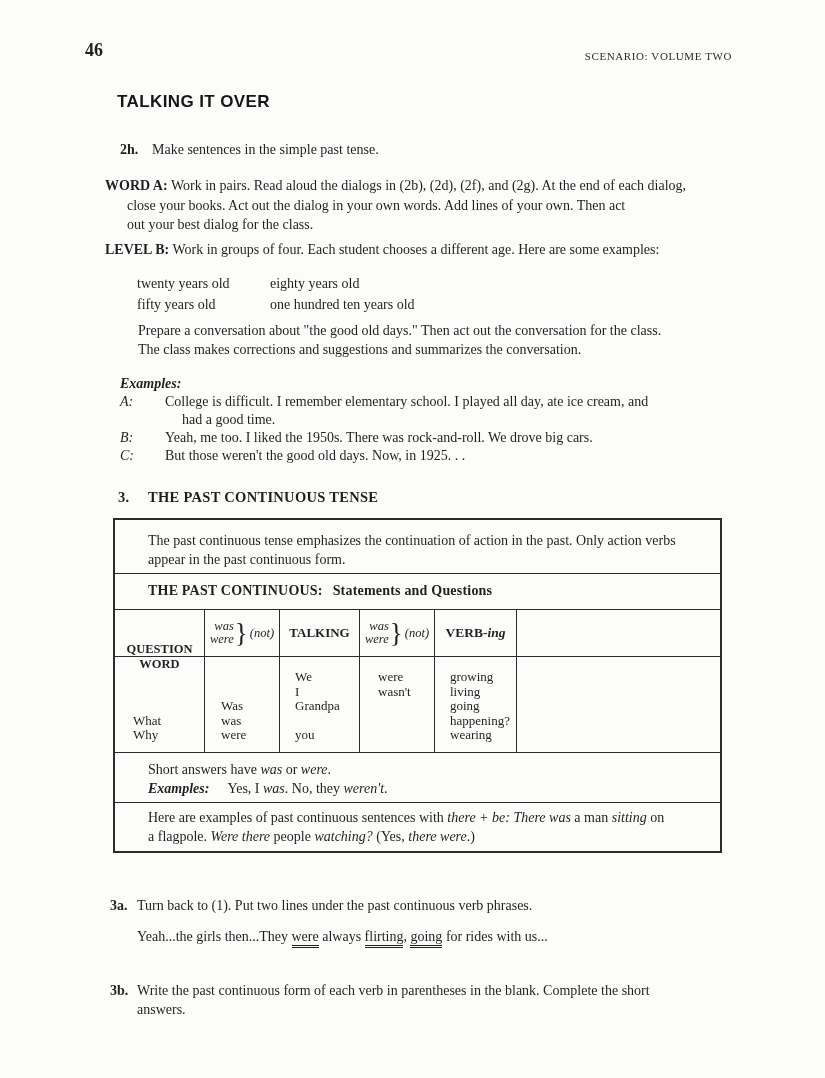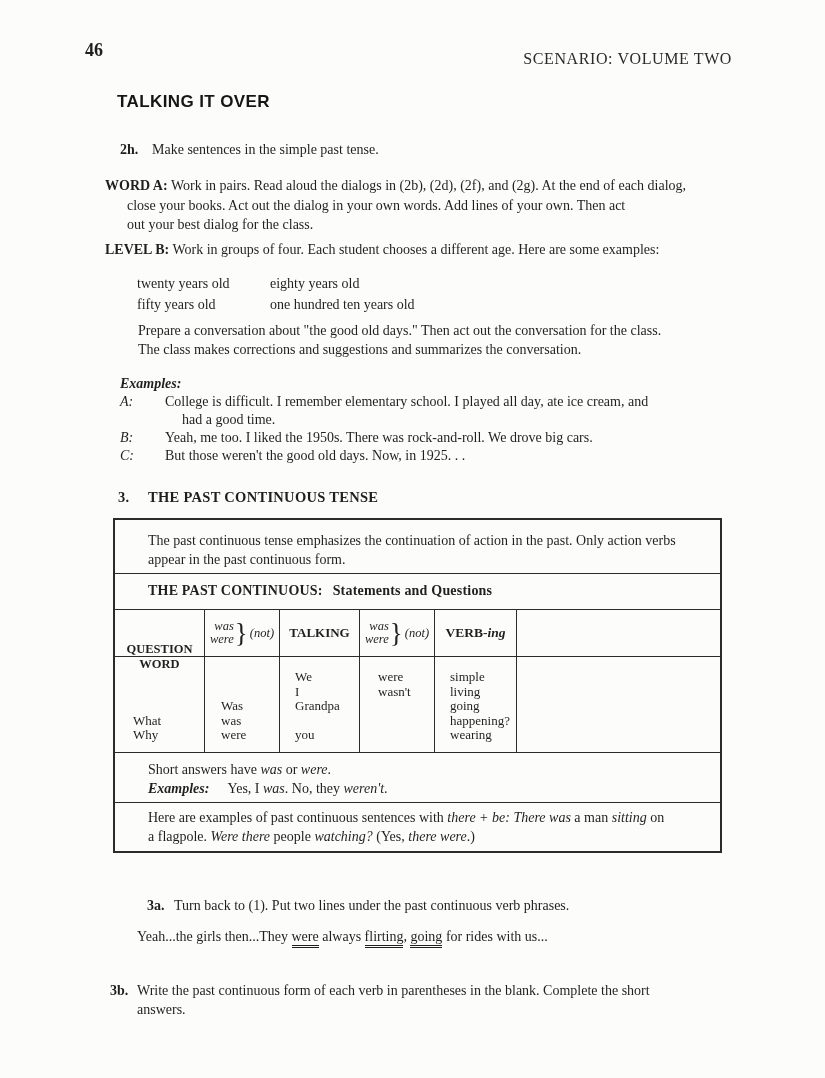--- a/index.html
+++ b/index.html
@@ -12,32 +12,32 @@
     font-family:"Liberation Serif", serif;
     font-size:14px;
     overflow:hidden;
   }
   .nw{white-space:nowrap;}
   .it{font-style:italic;}
 
   
   .pagehead{position:absolute;left:85px;right:93px;top:40px;display:flex;justify-content:space-between;align-items:flex-start;}
   .pagenum{font-weight:bold;font-size:18px;}
-  .runhead{font-size:16px;letter-spacing:.6px;margin-top:10px;color:#2a2a2a;}
+  .runhead{font-size:11px;letter-spacing:.6px;margin-top:10px;color:#2a2a2a;}
 
   
   .h-talking{position:absolute;left:117px;top:92px;margin:0;font-family:"Liberation Sans",sans-serif;font-weight:bold;font-size:17px;letter-spacing:.4px;color:#161616;}
 
   
   .exrow{position:absolute;display:flex;line-height:19px;}
   .exnum{font-weight:bold;flex:0 0 auto;}
   .ex2h{left:120px;top:140px;}
   .ex2h .exnum{width:32px;}
   .ex3a{left:110px;top:896px;}
-  .ex3a .exnum{width:27px;margin-left:37px;}
+  .ex3a .exnum{width:27px;}
   .ex3b{left:110px;top:981px;}
   .ex3b .exnum{width:27px;}
 
   
   .levelp{position:absolute;left:105px;width:670px;line-height:19.5px;margin:0;}
   .levelp .cont{margin-left:22px;}
   .lvla{top:176px;}
   .lvlb{top:240px;}
 
   
@@ -219,21 +219,21 @@
         <div class="ln">you</div>
       </div>
       <div class="bc pad18">
         <div class="ln">were</div>
         <div class="ln">wasn't</div>
         <div class="ln"></div>
         <div class="ln"></div>
         <div class="ln"></div>
       </div>
       <div class="bc pad15">
-        <div class="ln">simple</div>
+        <div class="ln">growing</div>
         <div class="ln">living</div>
         <div class="ln">going</div>
         <div class="ln">happening?</div>
         <div class="ln">wearing</div>
       </div>
     </div>
 
     <div class="grow short">
       <span class="nw"><span>Short answers have </span><span class="it">was</span><span> or </span><span class="it">were</span><span>.</span></span><br>
       <span class="nw"><b class="it">Examples:</b><span class="gap"></span><span>Yes, I </span><span class="it">was</span><span>. No, they </span><span class="it">weren't</span><span>.</span></span>

